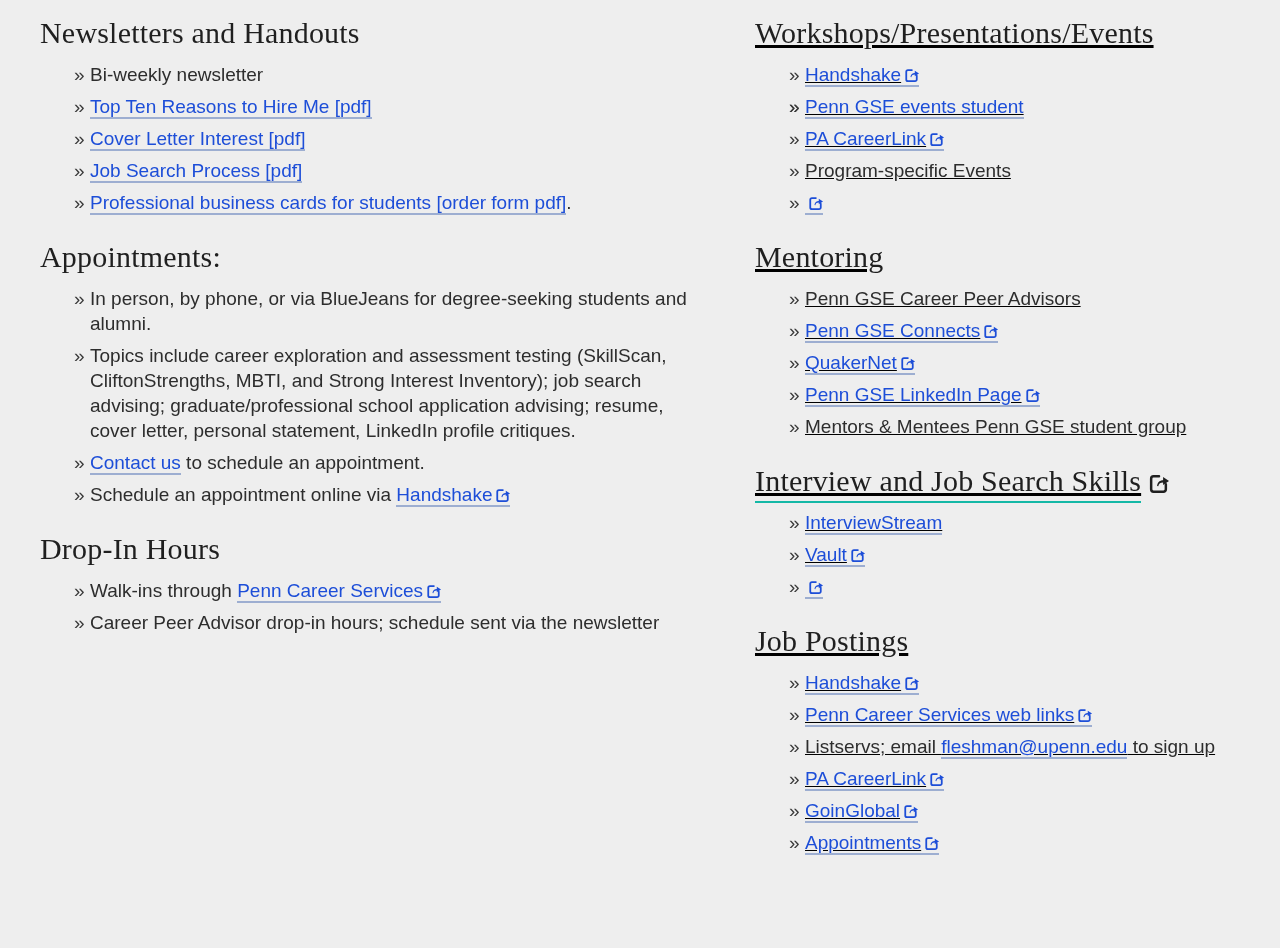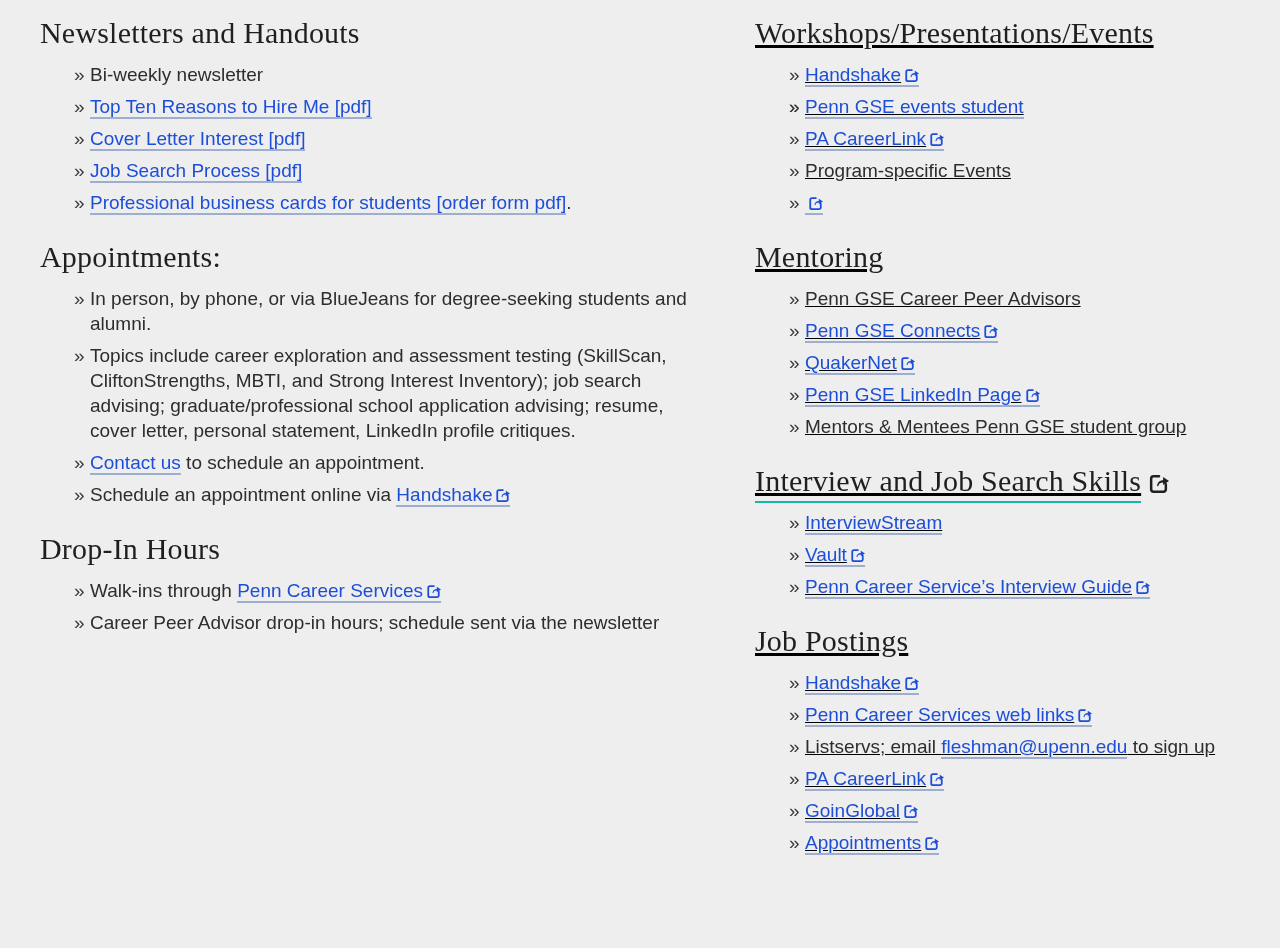--- a/index.html
+++ b/index.html
@@ -152,21 +152,21 @@
       <h2><a><span class="hl-text">Interview and Job Search Skills</span><span class="ext-icon"><svg viewBox="0 0 16 16" aria-hidden="true">
               <path d="M13.6 9.3 v3.9 a1.8 1.8 0 0 1 -1.8 1.8 H4.2 a1.8 1.8 0 0 1 -1.8 -1.8 V5.1 a1.8 1.8 0 0 1 1.8 -1.8 h4.2" fill="none" stroke="currentColor" stroke-width="1.9" stroke-linecap="round"></path>
               <path d="M6.9 10.7 C7.2 7.9 9 6.3 11.5 6.3 L11.5 3.9 L16 6.9 L11.5 9.9 L11.5 8 C9.6 8 8.2 8.8 7.8 10.9 Z" fill="currentColor"></path>
             </svg></span></a></h2>
       <ul class="section-list">
         <li class="list-item"><span class="bullet">»</span><a><span>InterviewStream</span></a></li>
         <li class="list-item"><span class="bullet">»</span><a><span>Vault</span><span class="ext-icon"><svg viewBox="0 0 16 16" aria-hidden="true">
                 <path d="M13.6 9.3 v3.9 a1.8 1.8 0 0 1 -1.8 1.8 H4.2 a1.8 1.8 0 0 1 -1.8 -1.8 V5.1 a1.8 1.8 0 0 1 1.8 -1.8 h4.2" fill="none" stroke="currentColor" stroke-width="1.9" stroke-linecap="round"></path>
                 <path d="M6.9 10.7 C7.2 7.9 9 6.3 11.5 6.3 L11.5 3.9 L16 6.9 L11.5 9.9 L11.5 8 C9.6 8 8.2 8.8 7.8 10.9 Z" fill="currentColor"></path>
               </svg></span></a></li>
-        <li class="list-item"><span class="bullet">»</span><a><span>Penn Career Service’s Interview Guide</span><span class="ext-icon"><svg viewBox="0 0 16 16" aria-hidden="true">
+        <li class="list-item"><span class="bullet">»</span><a><span class="ext-icon"><svg viewBox="0 0 16 16" aria-hidden="true">
                 <path d="M13.6 9.3 v3.9 a1.8 1.8 0 0 1 -1.8 1.8 H4.2 a1.8 1.8 0 0 1 -1.8 -1.8 V5.1 a1.8 1.8 0 0 1 1.8 -1.8 h4.2" fill="none" stroke="currentColor" stroke-width="1.9" stroke-linecap="round"></path>
                 <path d="M6.9 10.7 C7.2 7.9 9 6.3 11.5 6.3 L11.5 3.9 L16 6.9 L11.5 9.9 L11.5 8 C9.6 8 8.2 8.8 7.8 10.9 Z" fill="currentColor"></path>
               </svg></span></a></li>
       </ul>
       <h2>Job Postings</h2>
       <ul class="section-list">
         <li class="list-item"><span class="bullet">»</span><a><span>Handshake</span><span class="ext-icon"><svg viewBox="0 0 16 16" aria-hidden="true">
                 <path d="M13.6 9.3 v3.9 a1.8 1.8 0 0 1 -1.8 1.8 H4.2 a1.8 1.8 0 0 1 -1.8 -1.8 V5.1 a1.8 1.8 0 0 1 1.8 -1.8 h4.2" fill="none" stroke="currentColor" stroke-width="1.9" stroke-linecap="round"></path>
                 <path d="M6.9 10.7 C7.2 7.9 9 6.3 11.5 6.3 L11.5 3.9 L16 6.9 L11.5 9.9 L11.5 8 C9.6 8 8.2 8.8 7.8 10.9 Z" fill="currentColor"></path>
               </svg></span></a></li>

